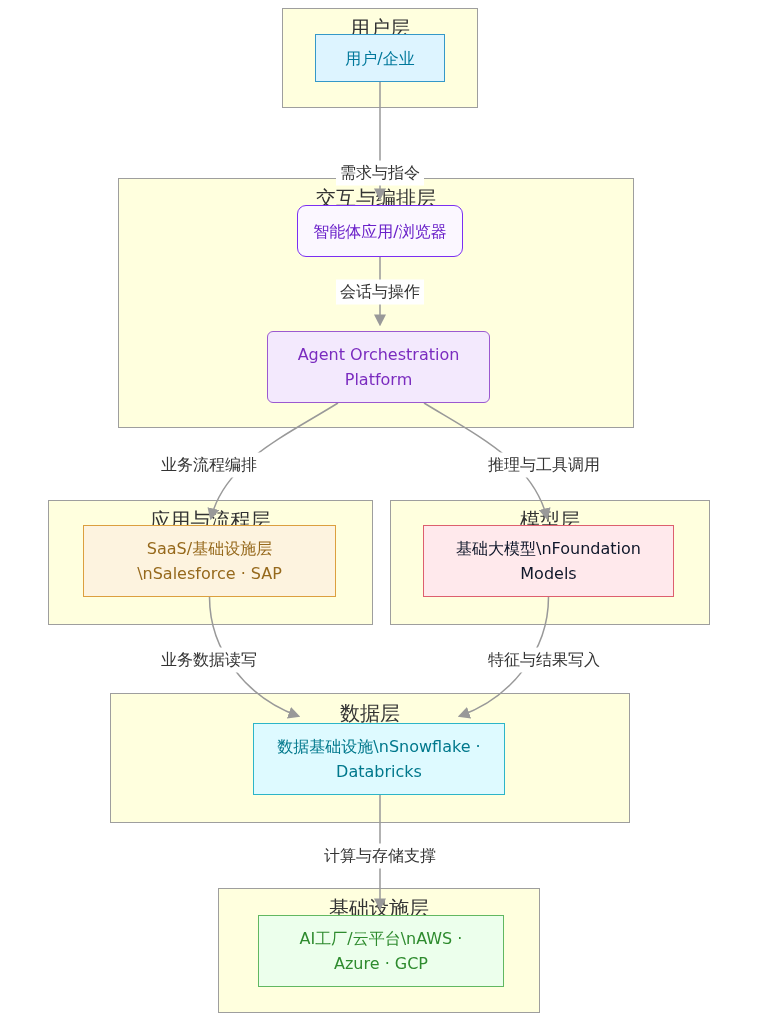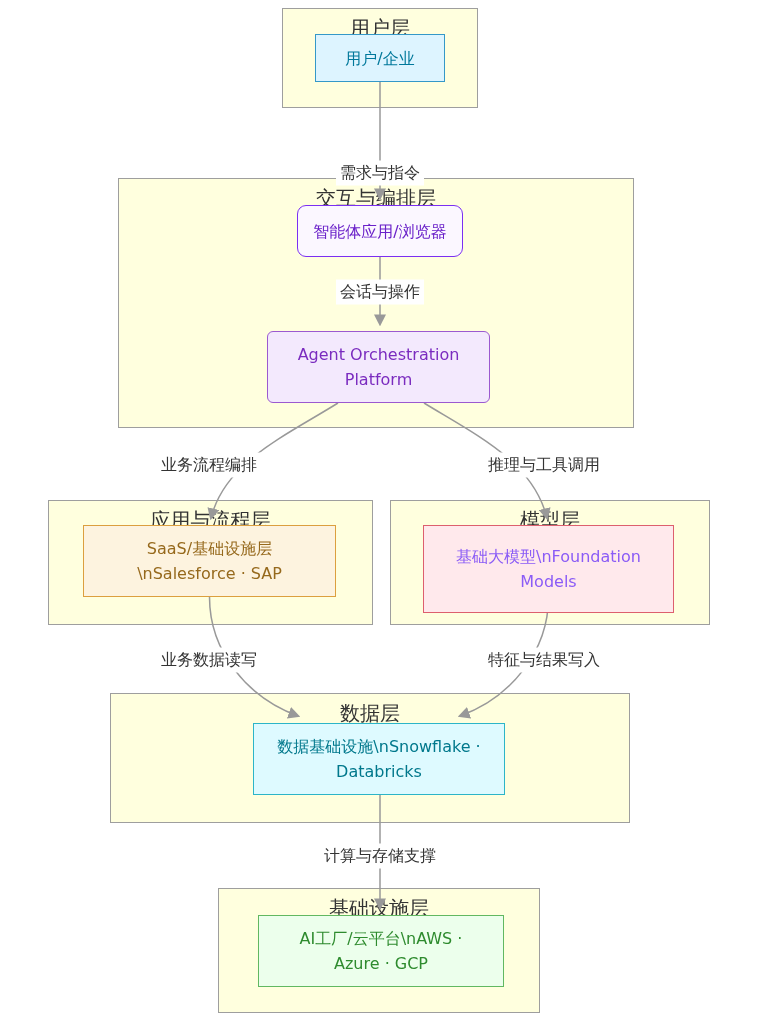--- a/index.html
+++ b/index.html
@@ -75,22 +75,22 @@
     left: 267px; top: 331px; width: 223px; height: 72px;
     background: #f3e9fd; border-color: #9b59d0; color: #7a2bbf;
     border-radius: 6px; padding: 0 14px;
   }
   .n-saas {
     left: 83px; top: 525px; width: 253px; height: 72px;
     background: #fdf3df; border-color: #dc9f3e; color: #96691c;
     padding: 0 19px;
   }
   .n-model {
-    left: 423px; top: 525px; width: 251px; height: 88px;
-    background: #ffe9ec; border-color: #dd5f6e; color: #8b5cf6;
+    left: 423px; top: 525px; width: 251px; height: 72px;
+    background: #ffe9ec; border-color: #dd5f6e; color: #0f172a;
     padding: 0 14px;
   }
   .n-data {
     left: 253px; top: 723px; width: 252px; height: 72px;
     background: #defaff; border-color: #2cb5c8; color: #00788c;
     padding: 0 16px;
   }
   .n-cloud {
     left: 258px; top: 915px; width: 246px; height: 72px;
     background: #ecffec; border-color: #61b861; color: #2e8b2e;

